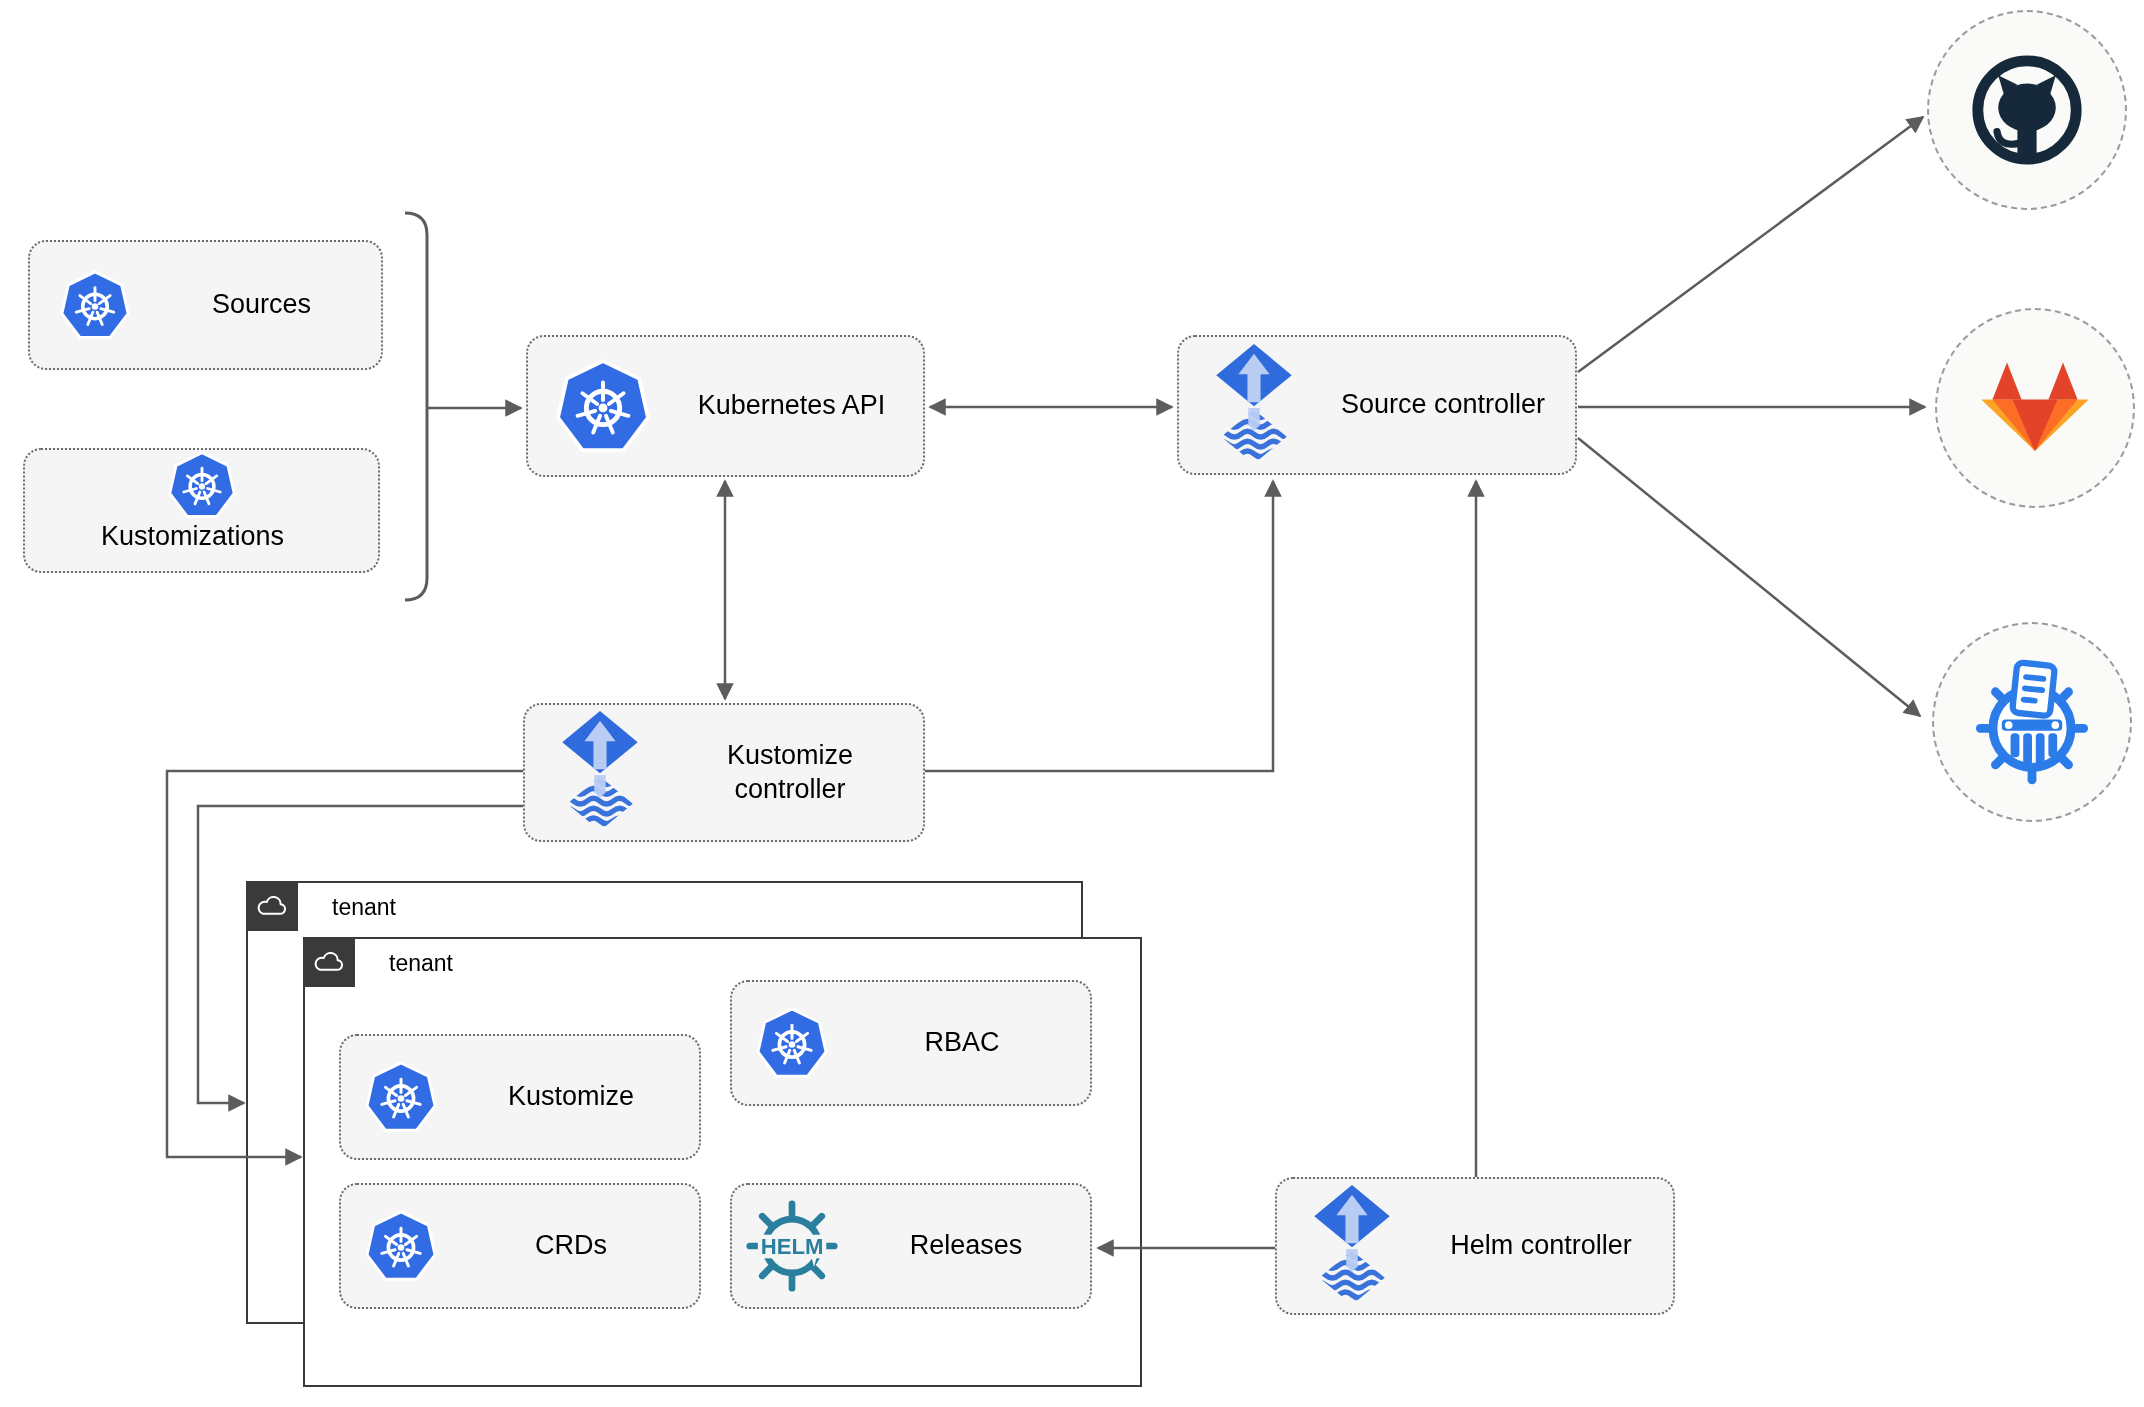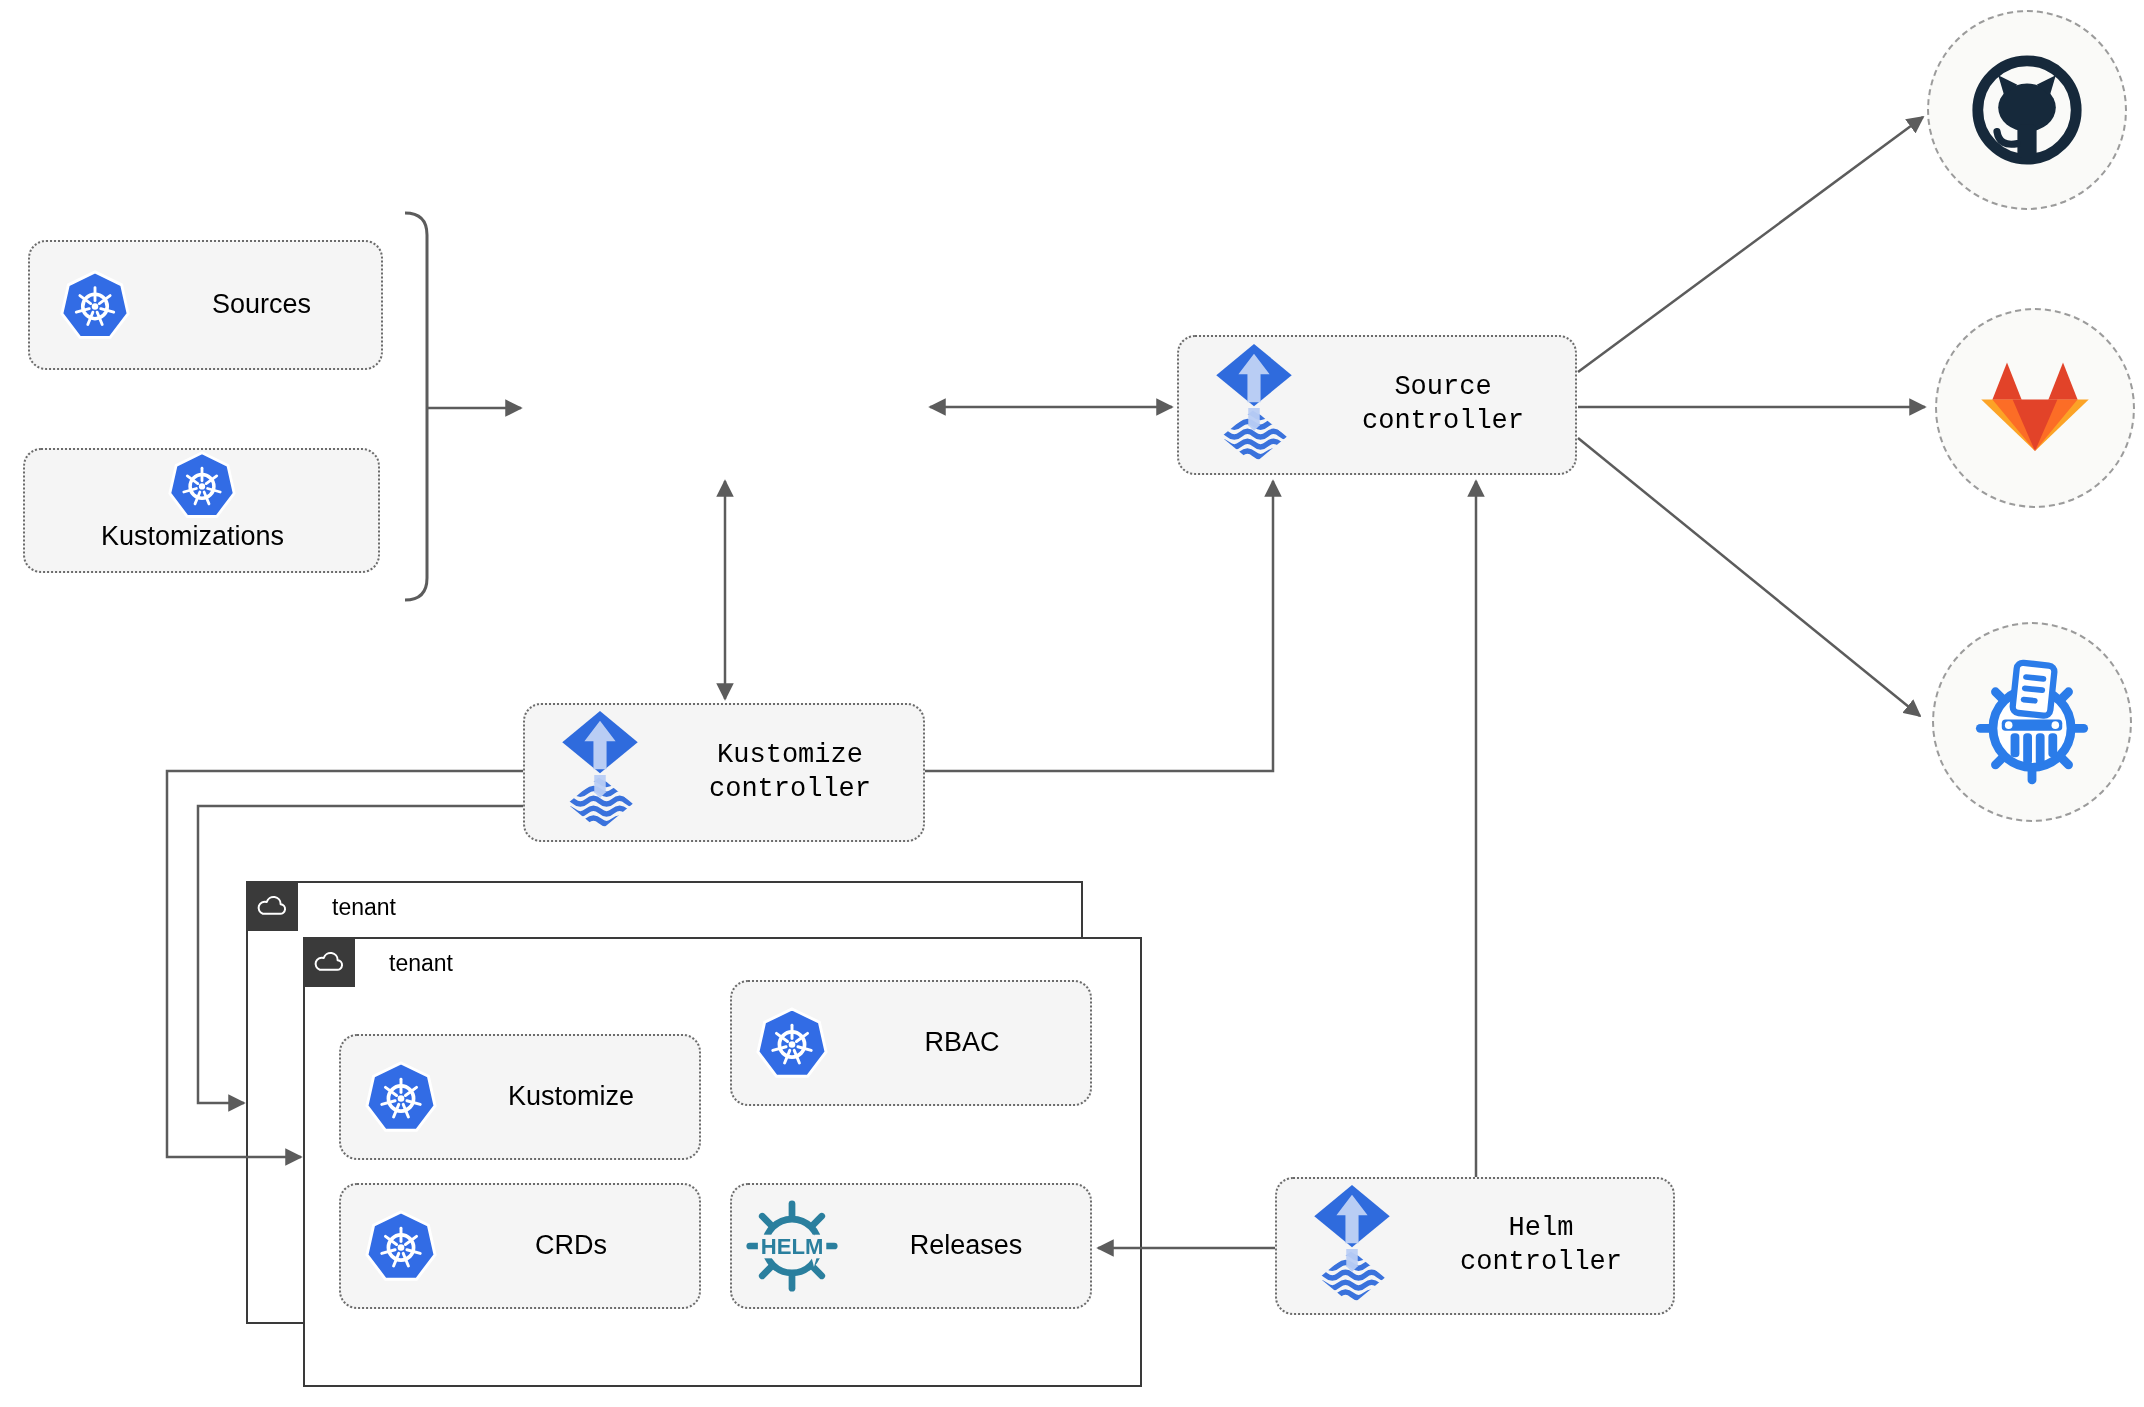--- a/index.html
+++ b/index.html
@@ -5,21 +5,21 @@
   html,body{margin:0;padding:0;background:#ffffff;}
   .canvas{position:relative;width:2144px;height:1407px;background:#fff;overflow:hidden;
           font-family:"Liberation Sans",sans-serif;}
 
   
   .node{position:absolute;background:#f5f5f5;border:2px dotted #6b6b6b;border-radius:18px;
         display:flex;align-items:center;box-sizing:border-box;}
   .node .icon-wrap{flex:0 0 auto;display:flex;align-items:center;justify-content:center;}
   .node .node-label{flex:1 1 auto;text-align:center;font-size:27px;color:#000;line-height:1.25;
         padding-right:18px;}
-  .node .node-label.narrow{max-width:220px;margin:4px auto;font-family:Liberation Mono, monospace;}
+  .node .node-label.narrow{max-width:220px;margin:4px auto;}
 
   
   .tenant-box{position:absolute;background:#fff;border:2px solid #3a3a3a;box-sizing:border-box;}
   .tenant-tab{position:absolute;left:-2px;top:-2px;width:52px;height:50px;background:#3a3a3a;
         display:flex;align-items:center;justify-content:center;}
   .tenant-label{position:absolute;left:64px;top:0;height:50px;line-height:48px;font-size:23px;color:#000;margin-left:20px;}
 
   
   .ext-circle{position:absolute;width:200px;height:200px;border-radius:50%;
         border:2px dashed #9b9b9b;background:#fafaf8;box-sizing:border-box;
@@ -167,20 +167,28 @@
 
   <div class="node" style="left:23px;top:448px;width:357px;height:125px;flex-direction:column;">
     <div class="icon-wrap" style="width:108px;">
       <svg width="70" height="70">
           <use href="#icon-k8s"></use>
         </svg>
       </div>
     <div class="node-label">Kustomizations</div>
   </div>
 
+  <div class="node" style="left:526px;top:335px;width:399px;height:142px;">
+    <div class="icon-wrap" style="width:150px;">
+      <svg width="98" height="98">
+          <use href="#icon-k8s"></use>
+        </svg>
+      </div>
+    <div class="node-label">Kubernetes API</div>
+  </div>
 
   <div class="node" style="left:1177px;top:335px;width:400px;height:140px;">
     <div class="icon-wrap" style="width:150px;">
       <svg width="82" height="123">
           <use href="#icon-flux"></use>
         </svg>
       </div>
     <div class="node-label narrow">Source controller</div>
   </div>
 

